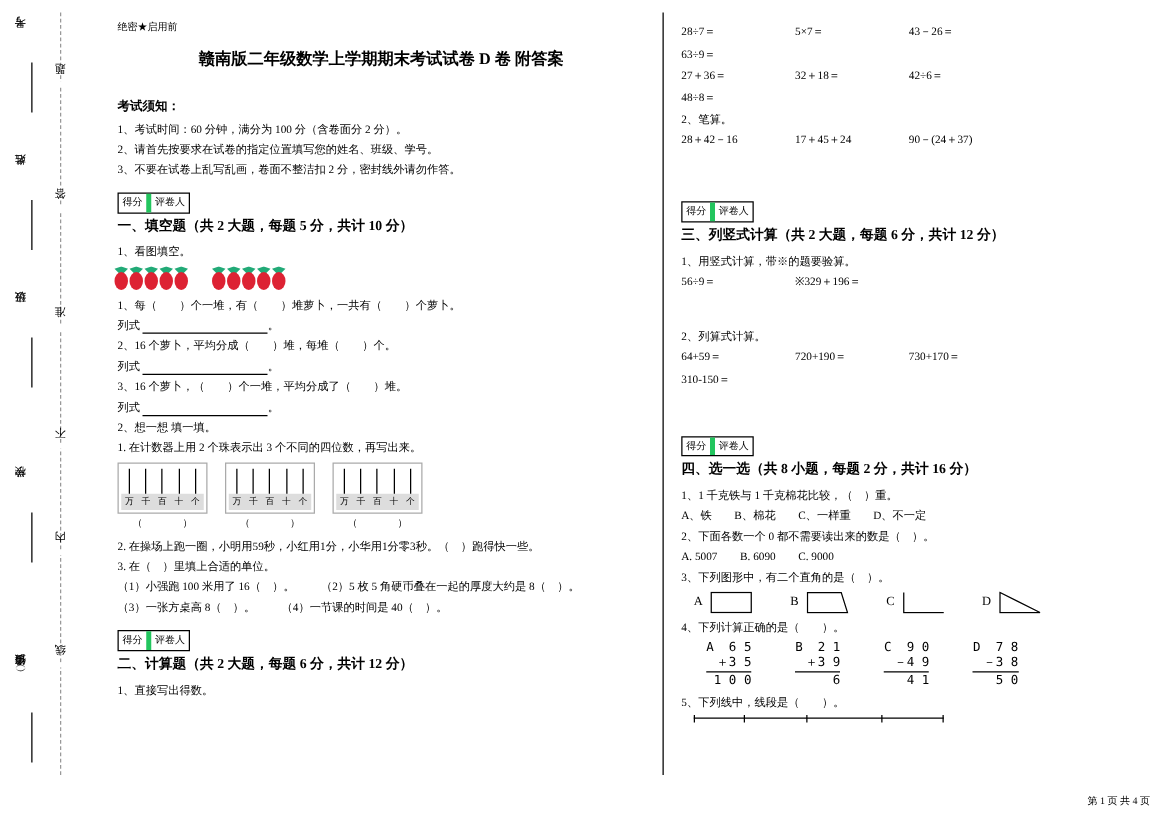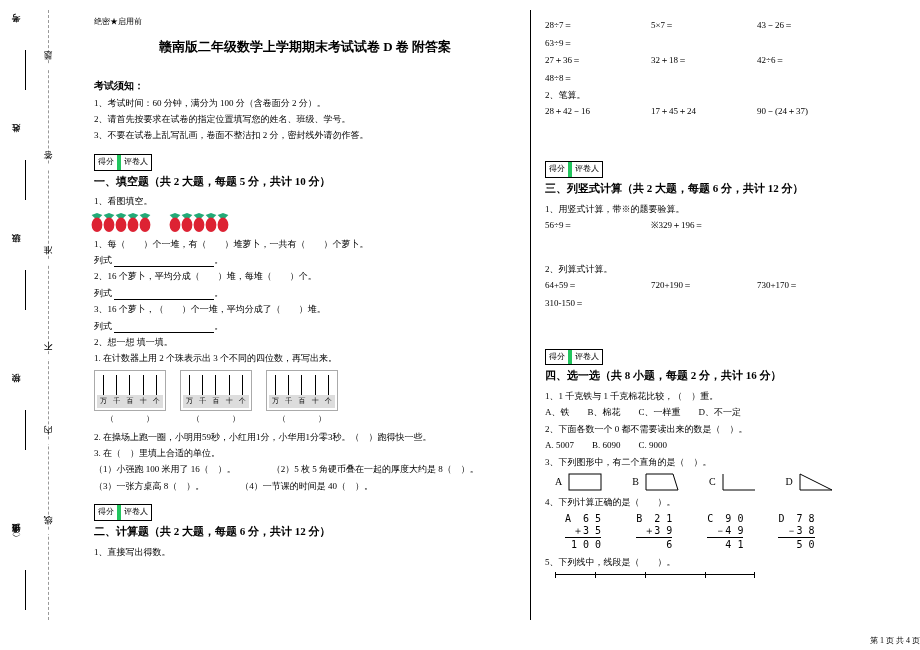--- a/index.html
+++ b/index.html
@@ -164,21 +164,21 @@
     padding: 1px 0;
   }
   .counter-paren {
     text-align: center;
     font-size: 8px;
     margin-top: 2px;
   }
   .arith-row {
     display: flex;
     flex-wrap: wrap;
-    gap: 4px 36px;
+    gap: 4px 21px;
     font-size: 9px;
     margin: 2px 0;
   }
   .arith-row span { min-width: 70px; }
   .arith-vertical {
     display: flex;
     gap: 35px;
     font-size: 10px;
     font-family: monospace;
     margin: 4px 0 4px 20px;

